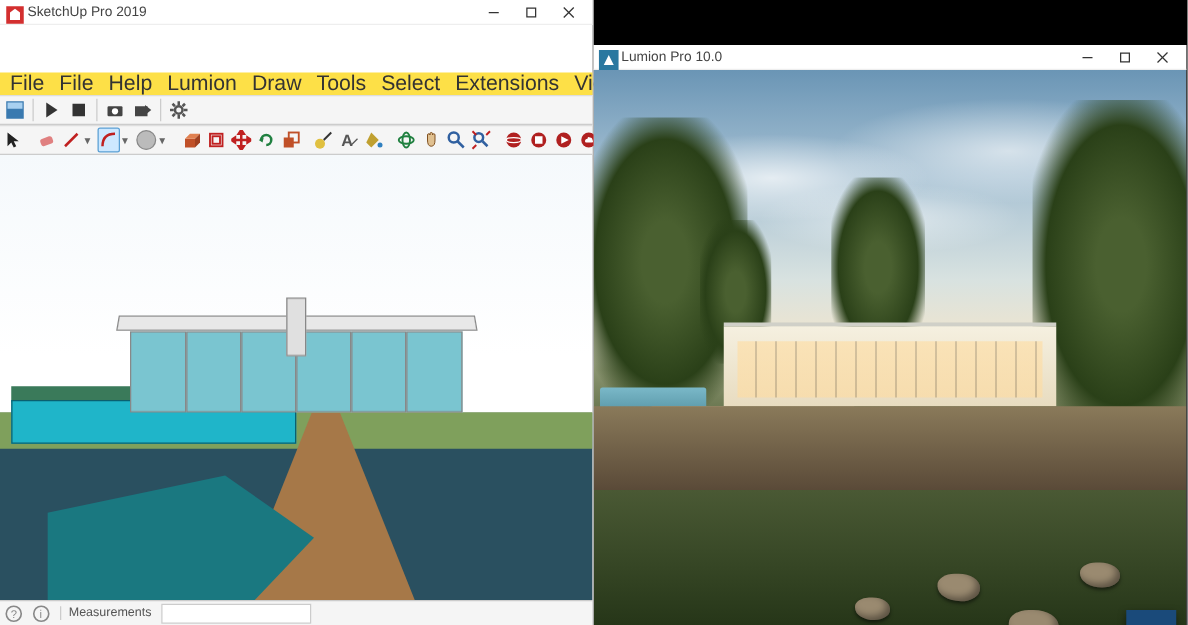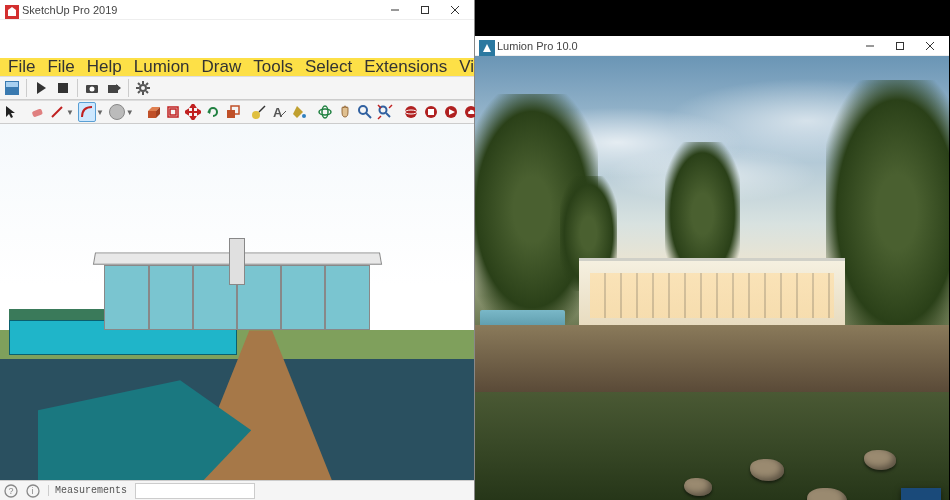--- a/index.html
+++ b/index.html
@@ -144,21 +144,21 @@
     padding: 0 4px;
     gap: 8px;
   }
   .status-icon { width: 14px; height: 14px; display: flex; align-items: center; justify-content: center; }
   .status-hint { flex: 1; padding: 0 4px; border-left: 1px solid #ccc; }
   .status-box {
     width: 120px; height: 16px;
     border: 1px solid #ccc; background: #fff;
     padding: 0 4px;
   }
-  .status-label { border-left: 1px solid #ccc; padding-left: 6px; font-family: Liberation Mono, monospace; }
+  .status-label { border-left: 1px solid #ccc; padding-left: 6px; }
 
   
   .lumion-scene {
     width: 100%; height: 100%;
     position: relative;
     background: linear-gradient(to bottom,
       #6a95b5 0%, #a8c2d4 18%, #d8e2e0 35%, #e8e4d4 42%,
       #8a9470 50%, #5a6840 60%, #3a4a28 80%, #1a2a0f 100%);
   }
   .lumion-sky-clouds {

